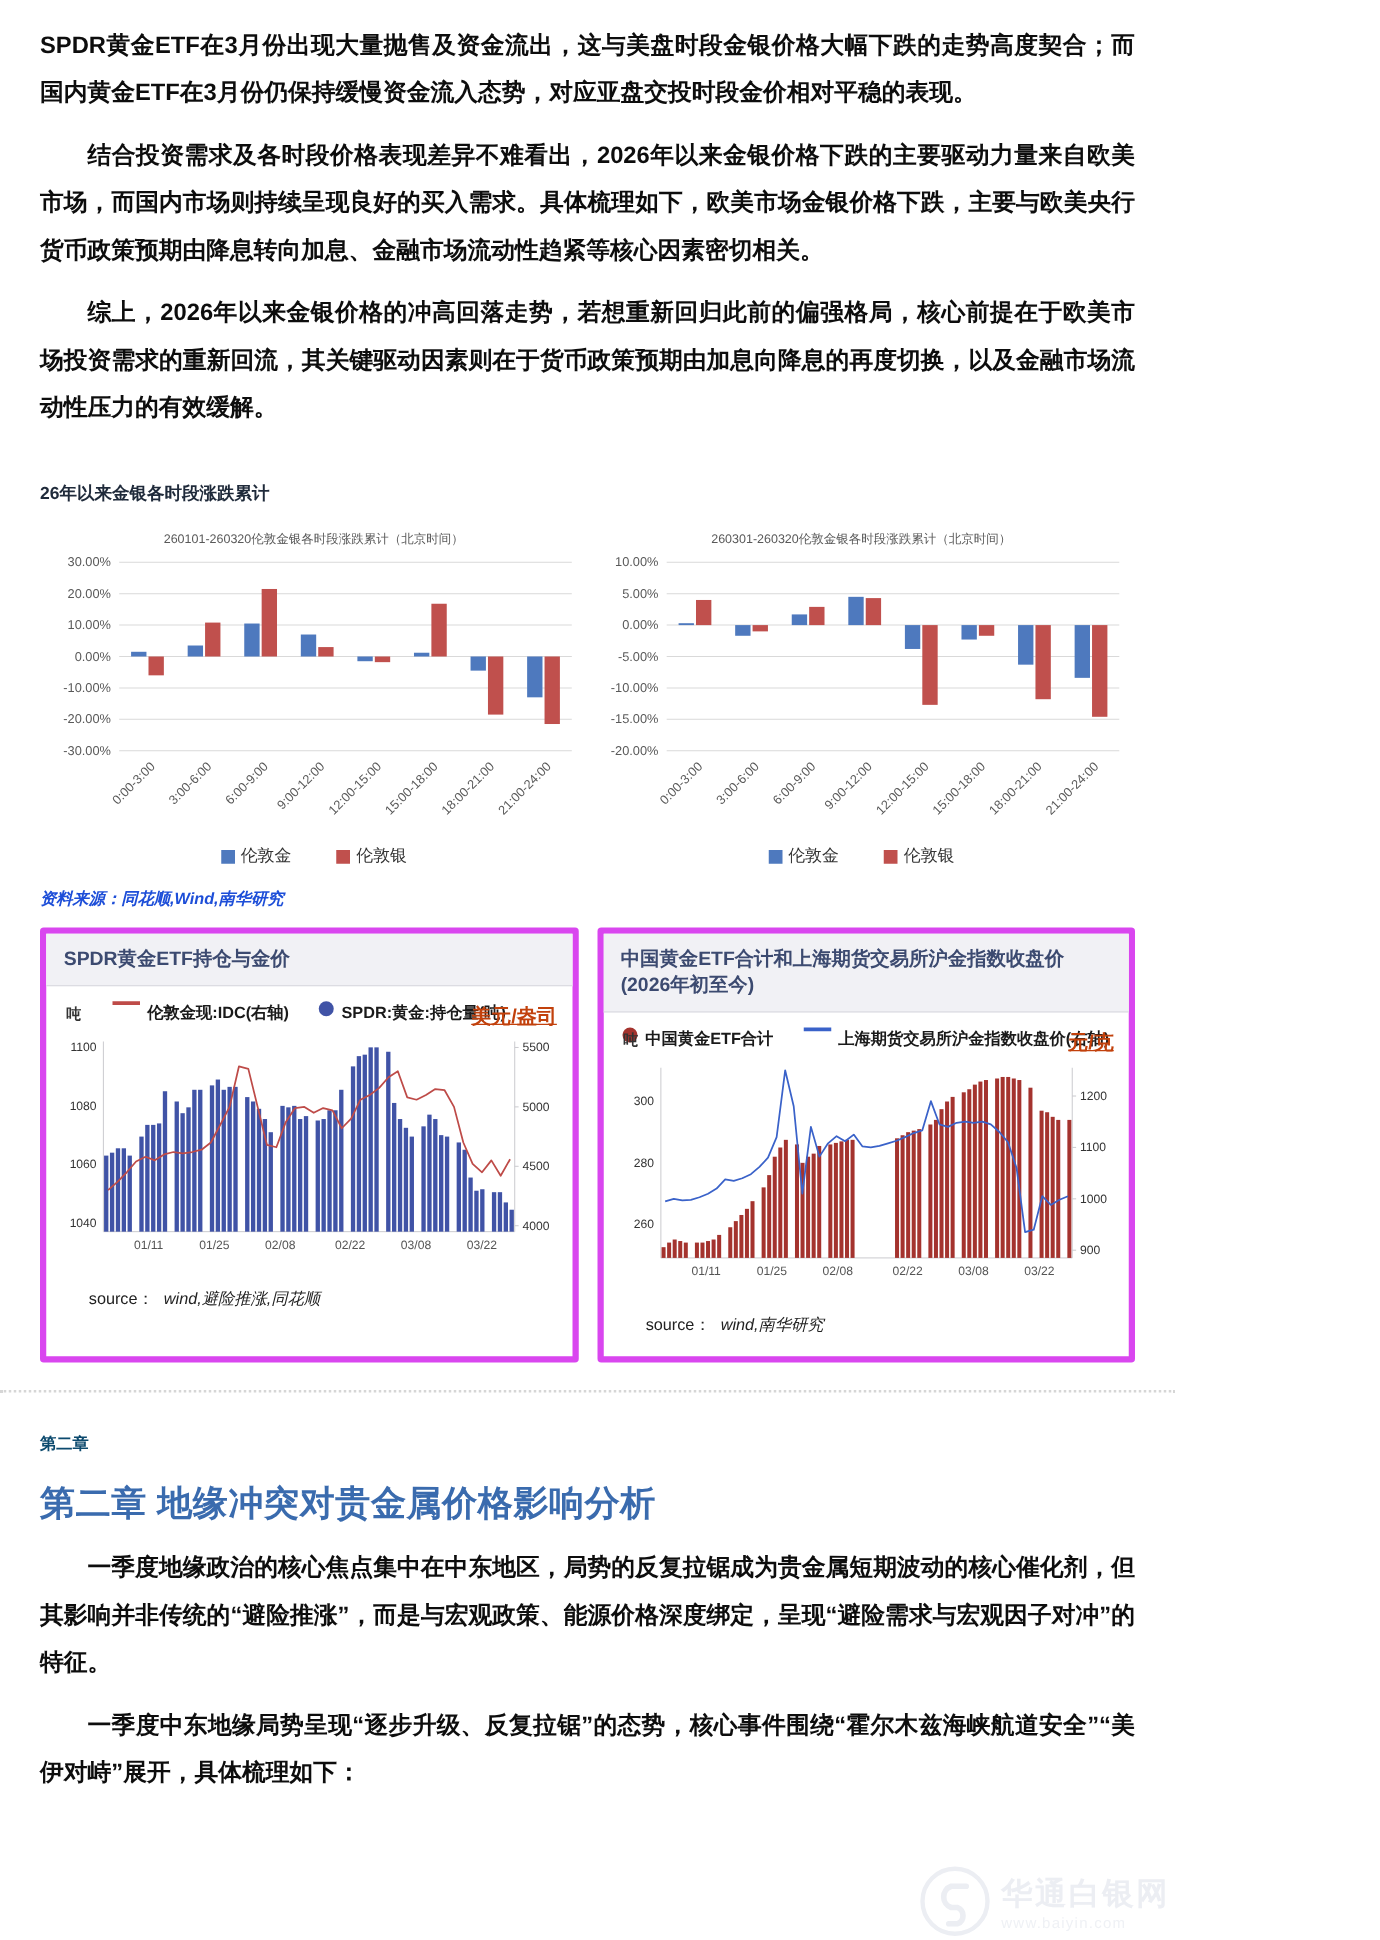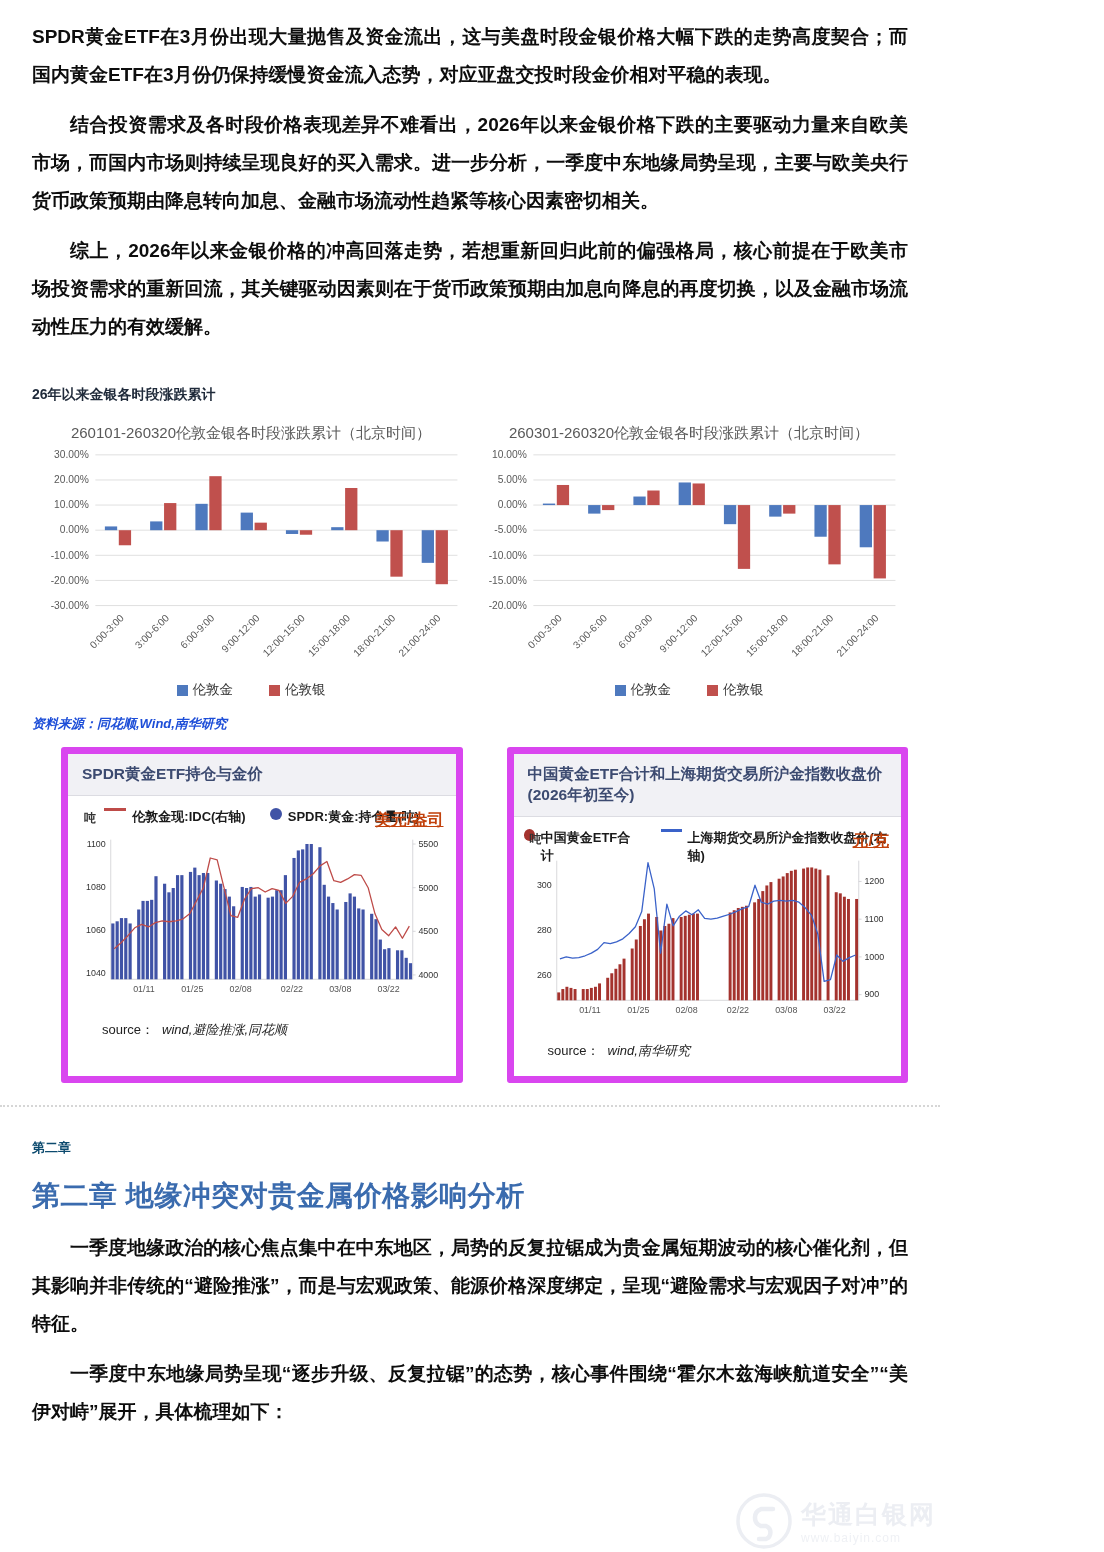--- a/index.html
+++ b/index.html
@@ -3,28 +3,28 @@
 <meta charset="utf-8">
 <style>
   html,body{margin:0;padding:0;background:#ffffff;}
   body{width:1104px;font-family:"Liberation Sans","DejaVu Sans",sans-serif;color:#111;}
   .page{position:relative;width:940px;height:1552px;box-sizing:border-box;padding:18px 32px 0;overflow:hidden;background:#fff;}
   .para{font-size:19px;line-height:38px;font-weight:700;color:#0d0d0d;text-align:justify;margin:0 0 12px;}
   .para.indent{text-indent:2em;}
   .figure-label{margin-top:40px;font-size:14px;font-weight:700;color:#1f2a3a;}
   .charts-row{display:flex;margin-top:14px;}
   .chart-fig{width:50%;box-sizing:border-box;padding:0 6px;}
-  .chart-title{text-align:center;font-size:15px;color:#595959;margin:6px 0 2px;}
+  .chart-title{text-align:center;font-size:10px;color:#595959;margin:6px 0 2px;}
   .chart-fig svg{width:100%;display:block;}
   .legend{display:flex;justify-content:center;gap:36px;font-size:13.5px;color:#333;margin-top:2px;}
   .legend .li{display:flex;align-items:center;gap:5px;}
   .legend .sq{width:11px;height:11px;display:inline-block;}
   .source-note{margin:16px 0 14px;font-size:13px;font-weight:700;font-style:italic;color:#1d4ed8;}
   .panels-row{display:flex;gap:15px;margin-top:8px;}
-  .panel{width:50%;box-sizing:border-box;border:7px solid #d946ef;border-radius:3px;background:#fff;margin-left:29px;}
+  .panel{width:50%;box-sizing:border-box;border:5px solid #d946ef;border-radius:3px;background:#fff;}
   .panel-header{background:#f1f1f5;color:#3c4a70;font-size:15.5px;font-weight:700;padding:10px 14px;border-bottom:1px solid #dcdce2;}
   .panel-body{padding:12px 10px 8px;}
   .combo-top{position:relative;height:24px;font-size:13px;font-weight:700;color:#1a1a1a;}
   .combo-top .unit-l{position:absolute;left:6px;top:2px;font-size:12px;font-weight:700;color:#333;}
   .combo-top .unit-r{position:absolute;right:2px;top:2px;font-size:16px;font-weight:700;color:#c2410c;text-decoration:underline;}
   .combo-top .cl{display:flex;justify-content:center;gap:24px;align-items:center;}
   .cl .li{display:flex;align-items:flex-start;gap:6px;}
   .sw-line{display:inline-block;width:22px;height:2.5px;}
   .sw-dot{display:inline-block;width:12px;height:12px;border-radius:50%;}
   .panel svg{width:100%;display:block;margin-top:2px;}
@@ -38,21 +38,21 @@
   .wm-name{font-size:25px;font-weight:800;color:#eceef3;letter-spacing:2px;}
   .wm-url{font-size:12px;color:#eff1f5;letter-spacing:1px;}
 </style>
 </head>
 <body>
 
 <div class="page">
 
   <section>
     <p class="para">SPDR黄金ETF在3月份出现大量抛售及资金流出，这与美盘时段金银价格大幅下跌的走势高度契合；而国内黄金ETF在3月份仍保持缓慢资金流入态势，对应亚盘交投时段金价相对平稳的表现。</p>
-    <p class="para indent">结合投资需求及各时段价格表现差异不难看出，2026年以来金银价格下跌的主要驱动力量来自欧美市场，而国内市场则持续呈现良好的买入需求。进一步分析，一季度中东地缘局势呈现，主要与欧美央行货币政策预期由降息转向加息、金融市场流动性趋紧等核心因素密切相关。</p>
+    <p class="para indent">结合投资需求及各时段价格表现差异不难看出，2026年以来金银价格下跌的主要驱动力量来自欧美市场，而国内市场则持续呈现良好的买入需求。具体梳理如下，欧美市场金银价格下跌，主要与欧美央行货币政策预期由降息转向加息、金融市场流动性趋紧等核心因素密切相关。</p>
     <p class="para indent">综上，2026年以来金银价格的冲高回落走势，若想重新回归此前的偏强格局，核心前提在于欧美市场投资需求的重新回流，其关键驱动因素则在于货币政策预期由加息向降息的再度切换，以及金融市场流动性压力的有效缓解。</p>
   </section>
 
   <div class="figure-label">26年以来金银各时段涨跌累计</div>
 
   <div class="charts-row">
     <figure class="chart-fig" style="margin:0">
       <div class="chart-title">260101-260320伦敦金银各时段涨跌累计（北京时间）</div>
       <svg id="chart0" viewBox="0 0 520 286">
           <line x1="70" x2="512" y1="12" y2="12" stroke="#d9d9d9" stroke-width="1"></line>

